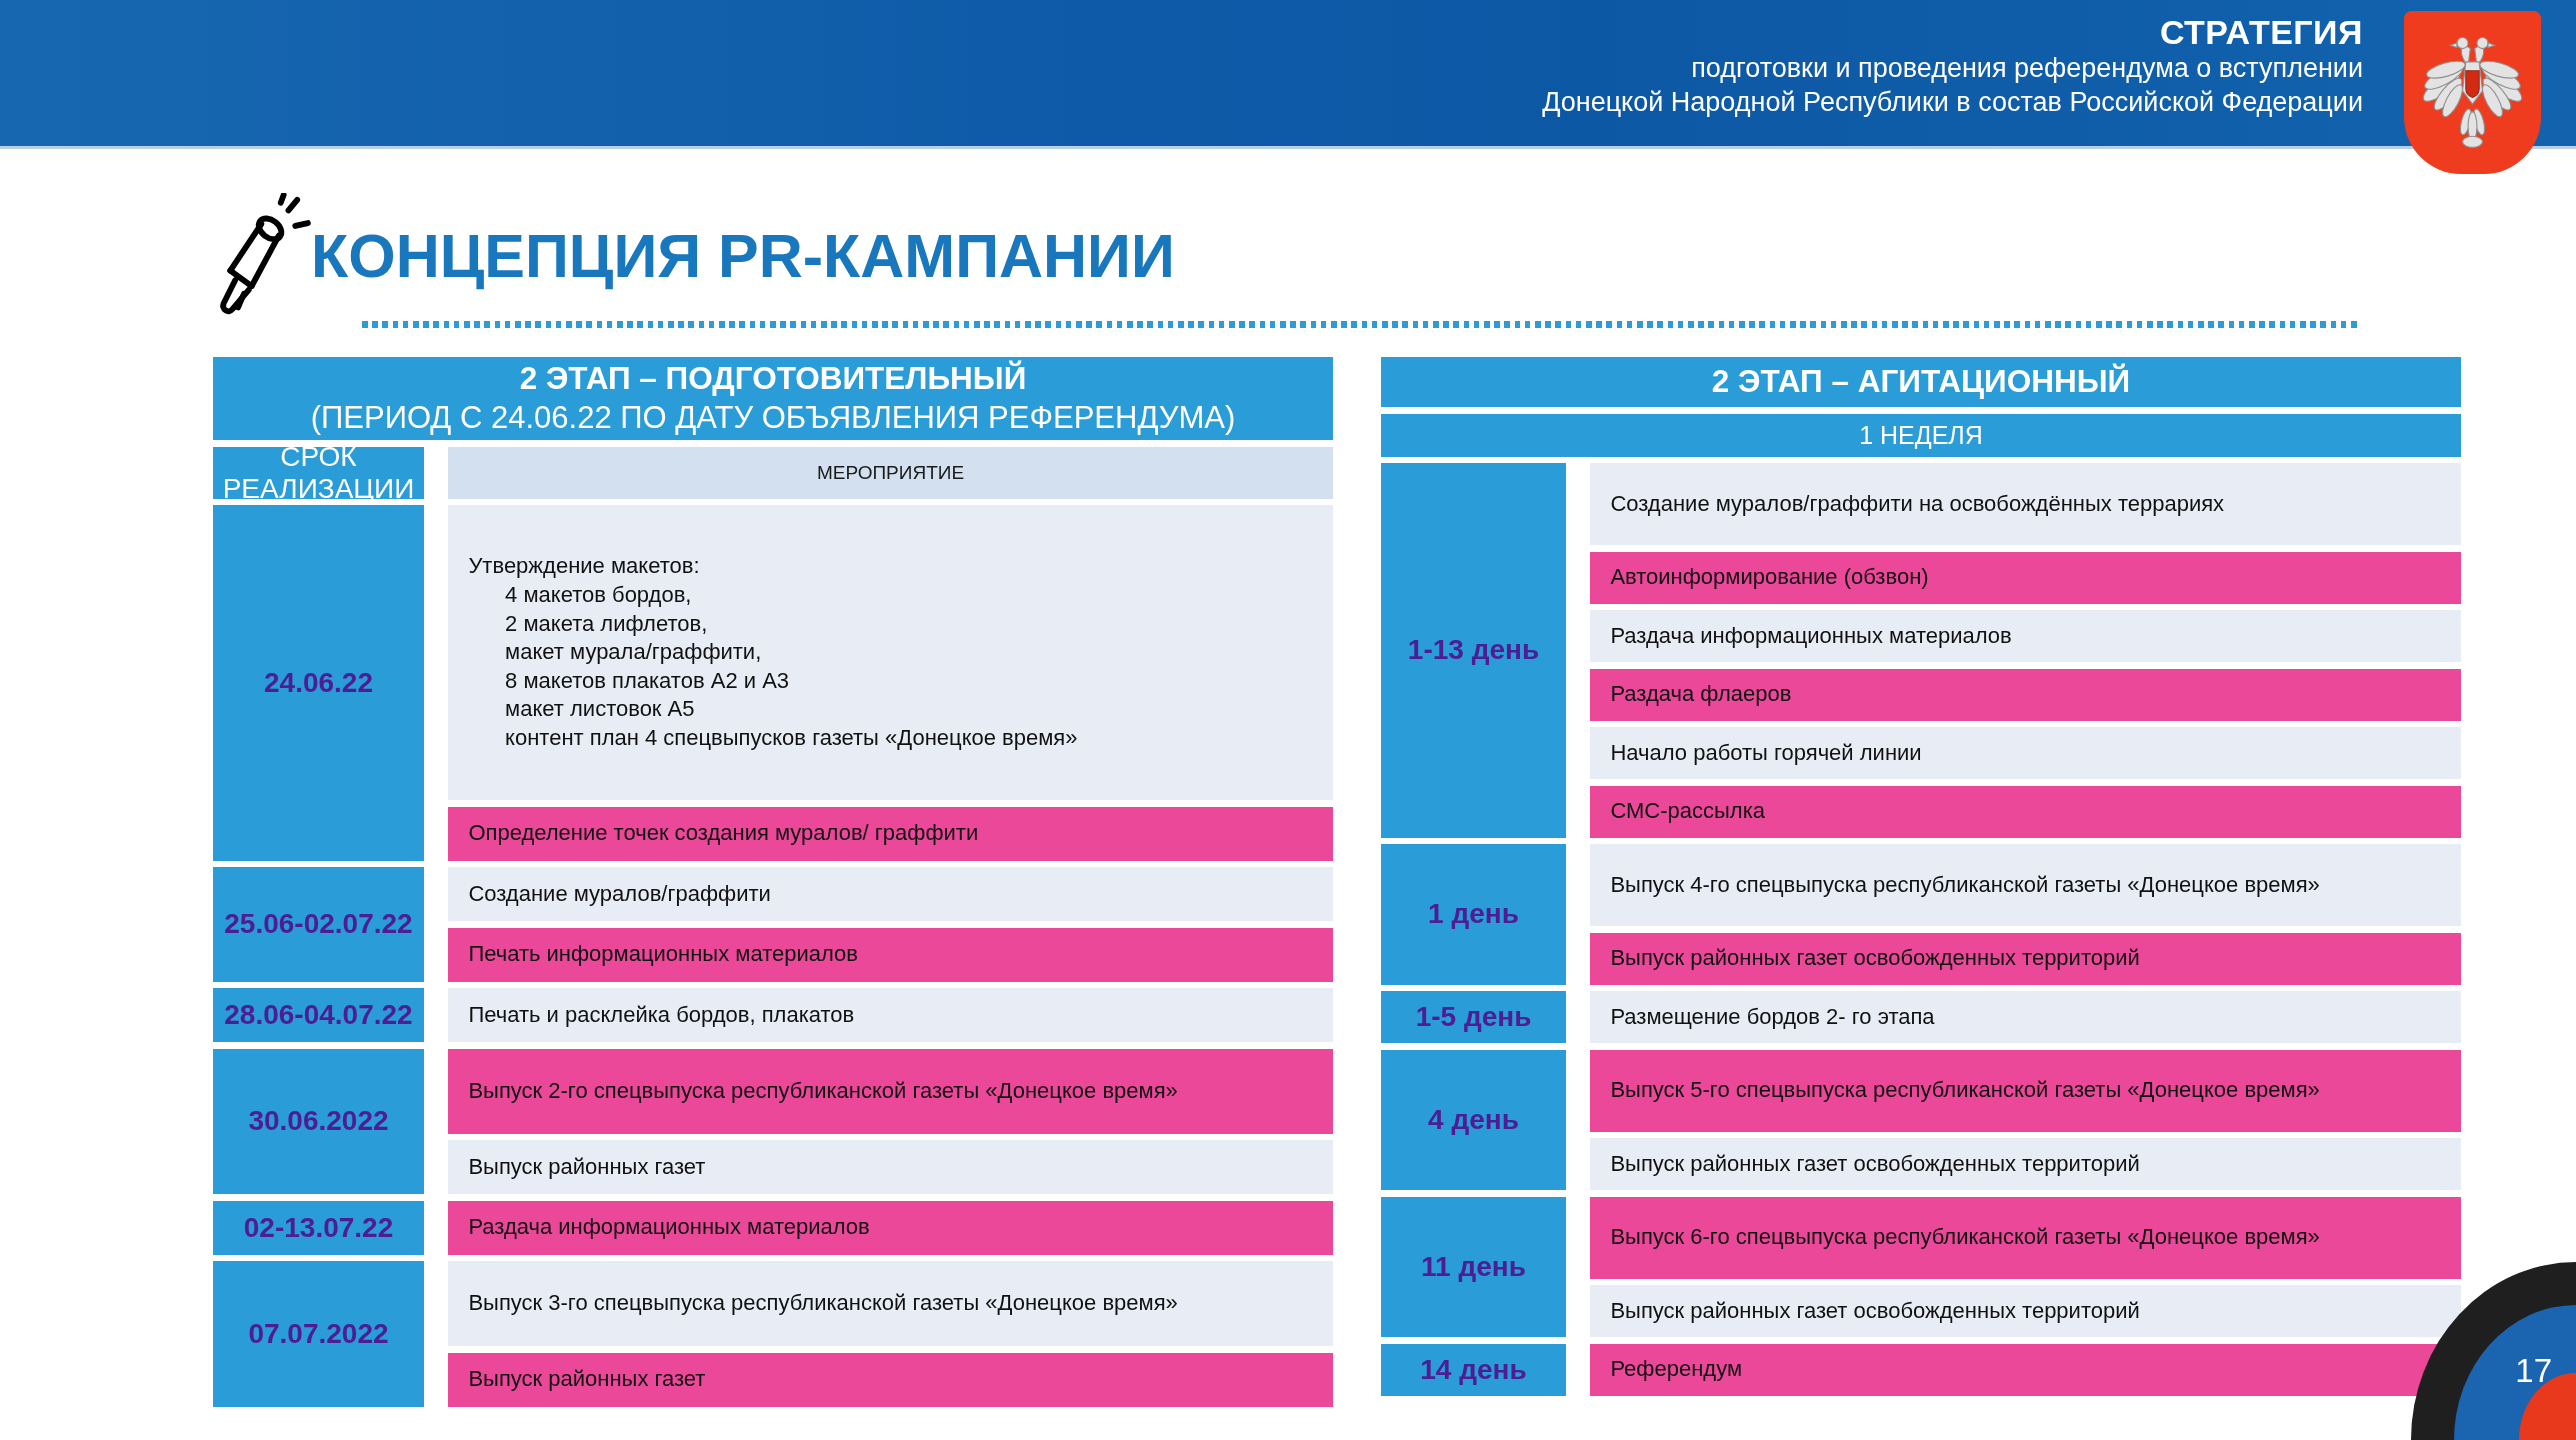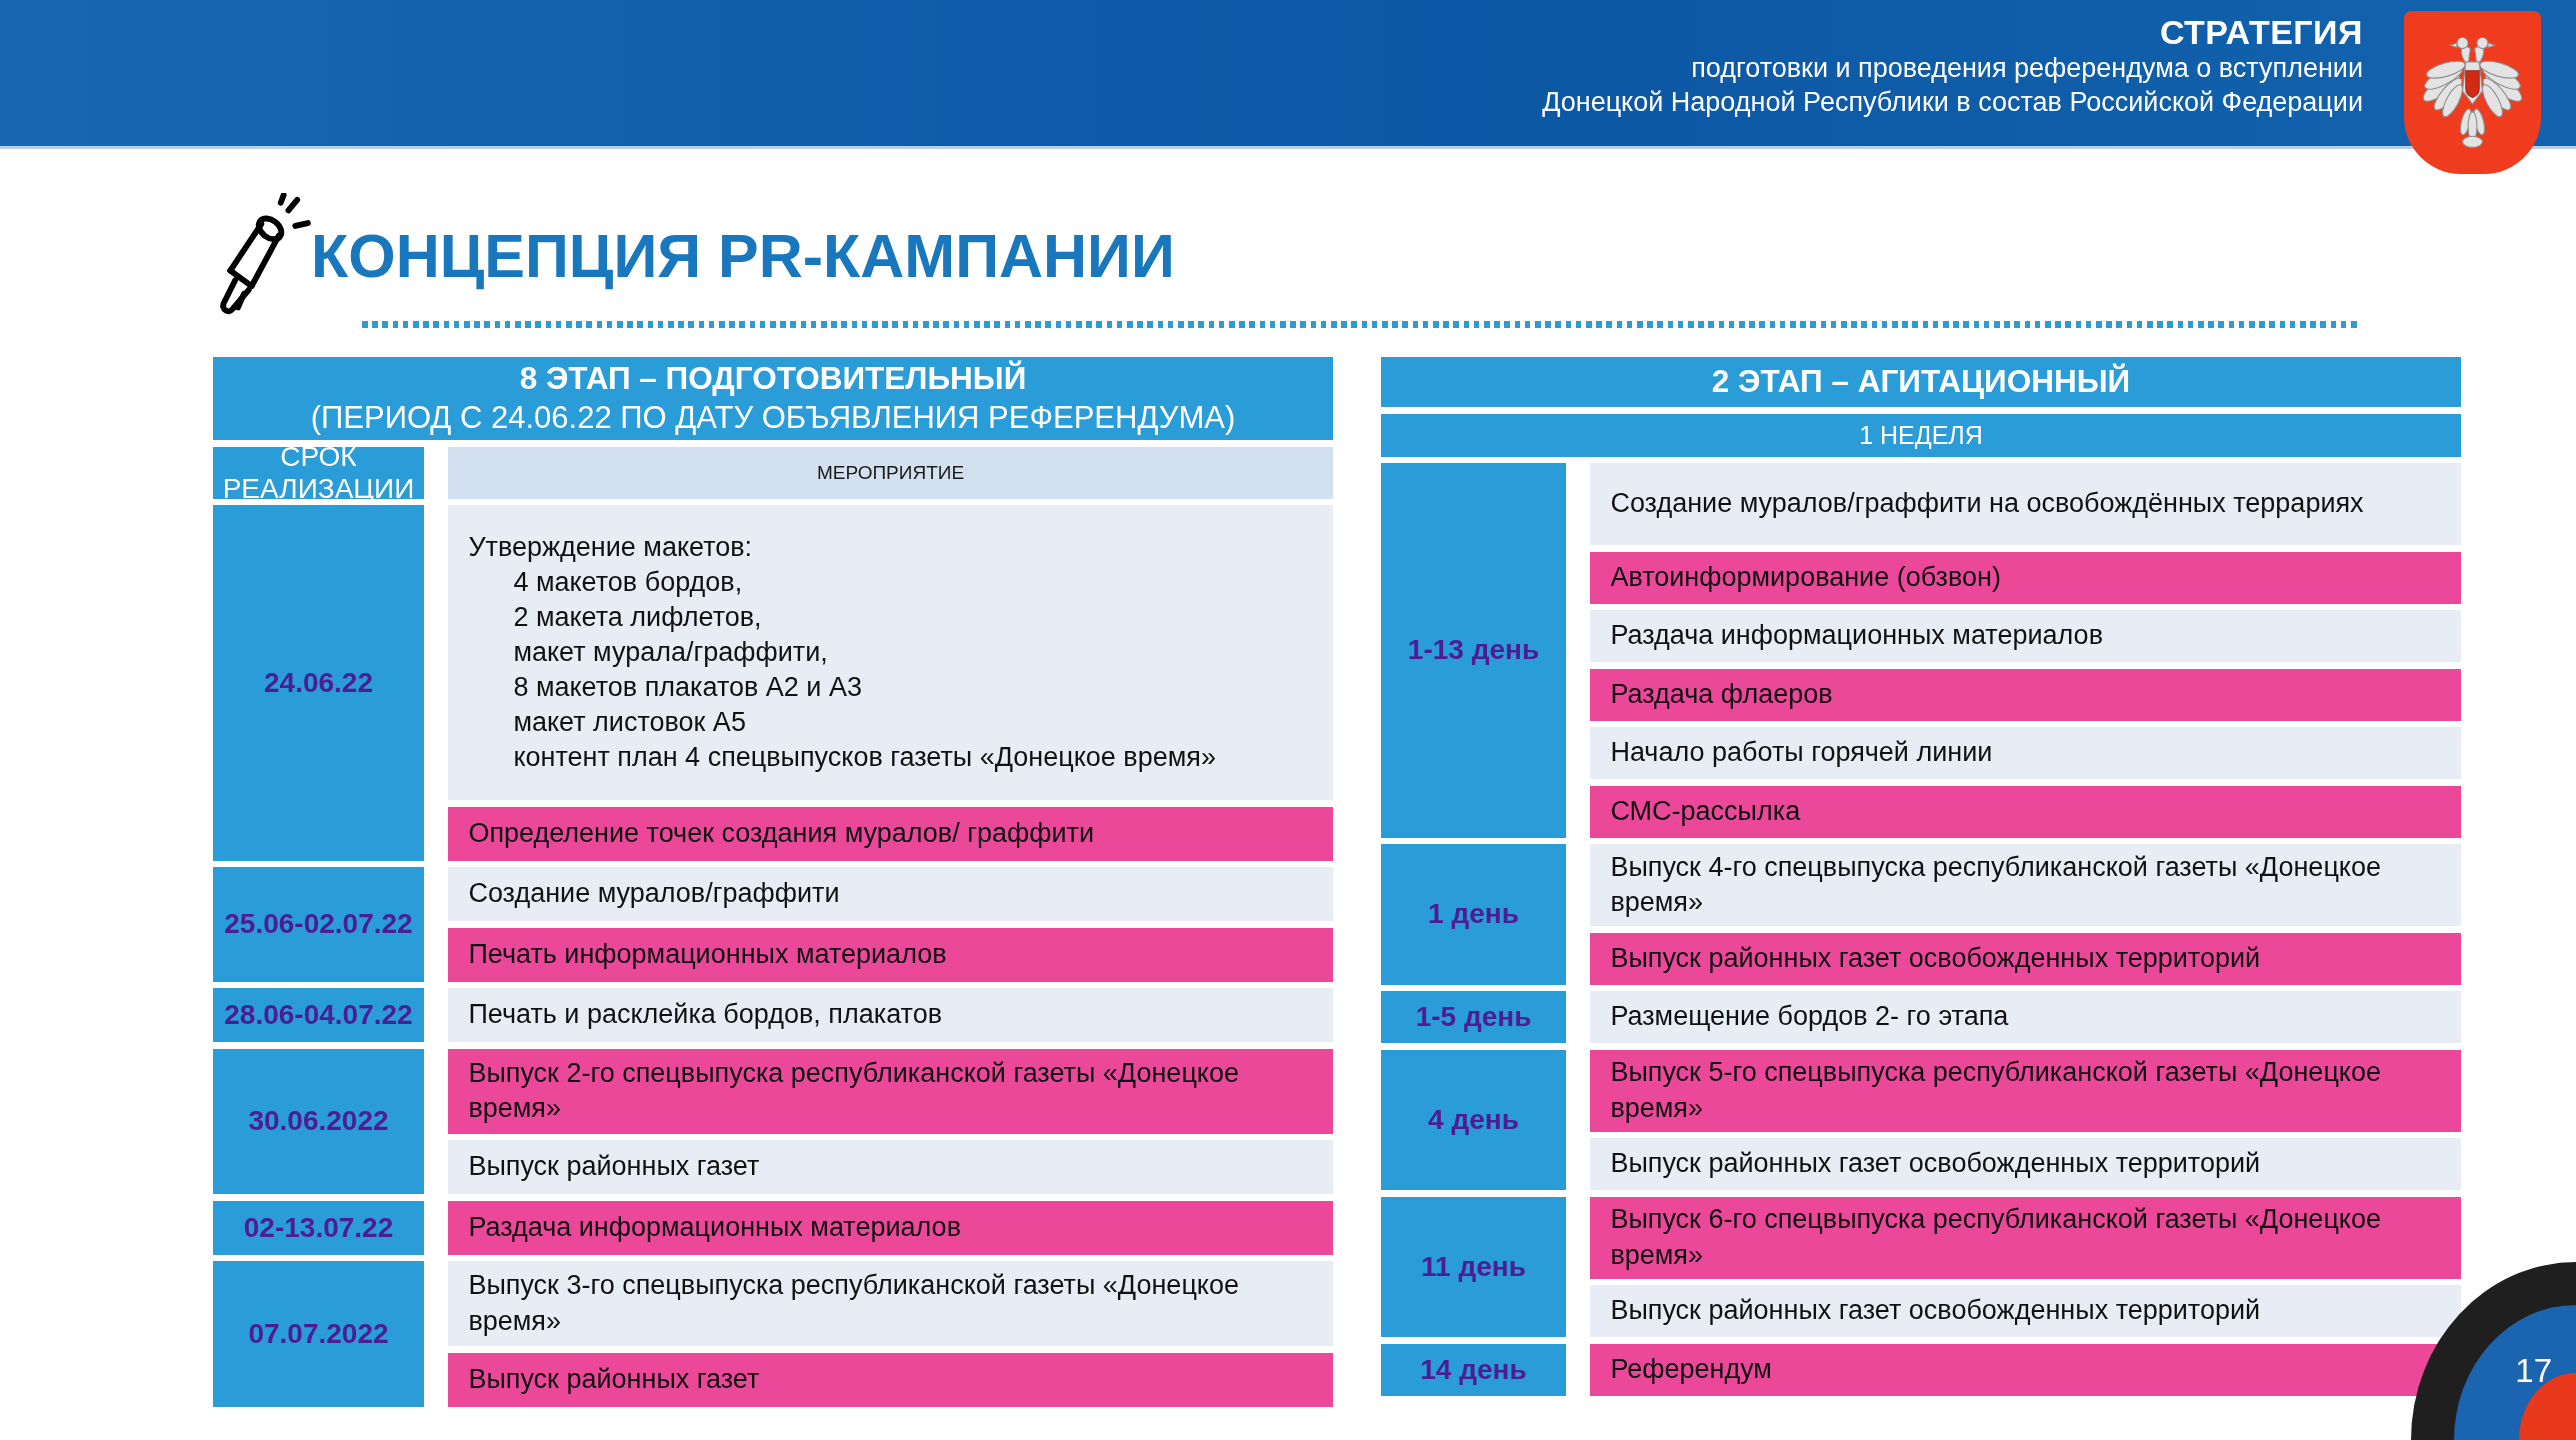--- a/index.html
+++ b/index.html
@@ -34,21 +34,21 @@
   .hdr .b{font-weight:bold;font-size:31.5px;}
   .hdr .n{font-weight:normal;font-size:31px;}
   .subhdr{grid-column:1/-1;background:#2a9cd7;color:#fff;display:flex;align-items:center;
           justify-content:center;font-size:25px;}
   .colh-period{background:#2a9cd7;color:#fff;display:flex;align-items:center;justify-content:center;
           font-size:28px;text-align:center;}
   .colh-act{background:#d2e0f0;color:#1a1a1a;display:flex;align-items:center;justify-content:center;
           font-size:19px;}
   .date{background:#2a9cd7;color:#4c1d95;font-weight:bold;font-size:28px;display:flex;
         align-items:center;justify-content:center;text-align:center;padding:0 5.6px;}
-  .act{background:#e8edf5;color:#111;font-size:27px;line-height:1.3;display:flex;
+  .act{background:#e8edf5;color:#111;font-size:22px;line-height:1.3;display:flex;
        align-items:center;padding:5.6px 9.3px 5.6px 20.4px;}
   .act.dark{background:#ec4899;}
   .act.pre{white-space:pre-wrap;}
 
   
   .corner{position:absolute;right:0;bottom:0;width:176px;height:185px;z-index:6;}
   .corner .c1,.corner .c2,.corner .c3{position:absolute;right:0;bottom:0;}
   .corner .c1{width:165px;height:178px;background:#1f1f1f;border-top-left-radius:100%;}
   .corner .c2{width:122px;height:135px;background:#1b64b0;border-top-left-radius:100%;}
   .corner .c3{width:57px;height:67px;background:#e8391d;border-top-left-radius:100%;}
@@ -115,21 +115,21 @@
         <path d="M95 34 l13 -3"></path>
         <path d="M80 10 l3 -8"></path>
       </g>
     </svg>
     <div class="main-title">КОНЦЕПЦИЯ PR-КАМПАНИИ</div>
   </div>
   <div class="title-underline"></div>
 
   <div class="tbl tbl-left">
     <div class="hdr" style="grid-row:1">
-      <div class="b">8 ЭТАП – ПОДГОТОВИТЕЛЬНЫЙ</div>
+      <div class="b">2 ЭТАП – ПОДГОТОВИТЕЛЬНЫЙ</div>
       <div class="n">(ПЕРИОД С 24.06.22 ПО ДАТУ ОБЪЯВЛЕНИЯ РЕФЕРЕНДУМА)</div>
     </div>
     <div class="colh-period" style="grid-row:2;grid-column:1">СРОК РЕАЛИЗАЦИИ</div>
     <div class="colh-act" style="grid-row:2;grid-column:2">МЕРОПРИЯТИЕ</div>
 
     <div class="date" style="grid-row:3/span 2;grid-column:1">24.06.22</div>
     <div class="date" style="grid-row:5/span 2;grid-column:1">25.06-02.07.22</div>
     <div class="date" style="grid-row:7;grid-column:1">28.06-04.07.22</div>
     <div class="date" style="grid-row:8/span 2;grid-column:1">30.06.2022</div>
     <div class="date" style="grid-row:10;grid-column:1">02-13.07.22</div>

